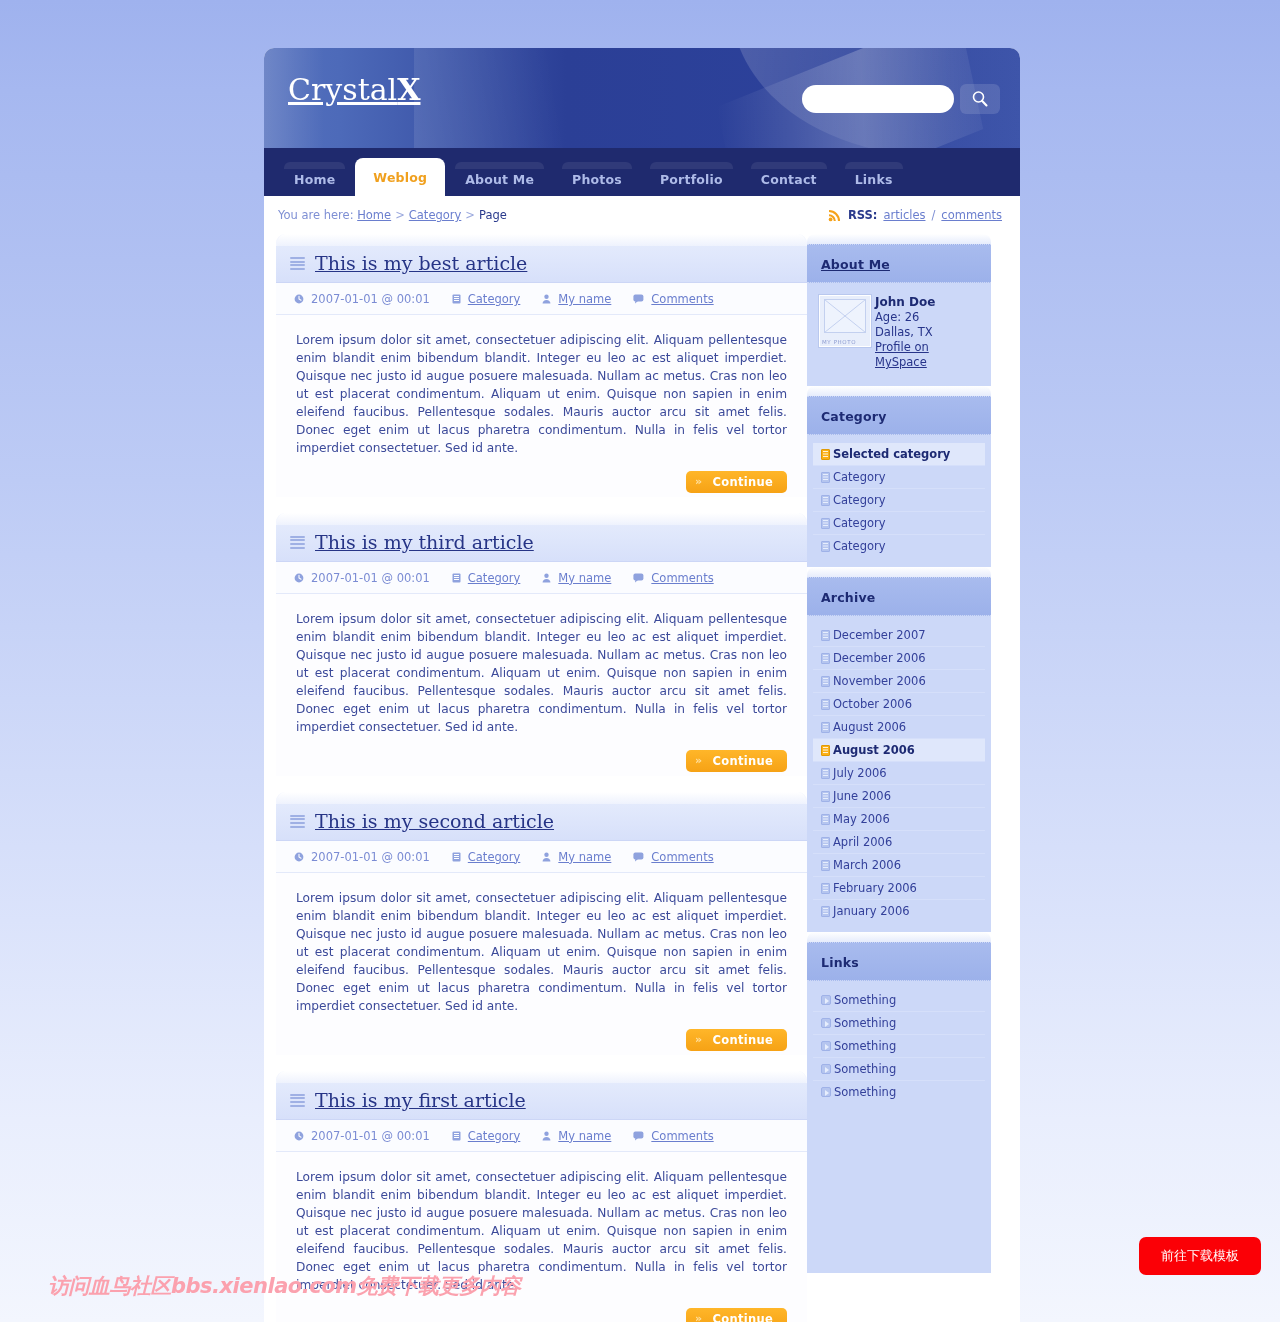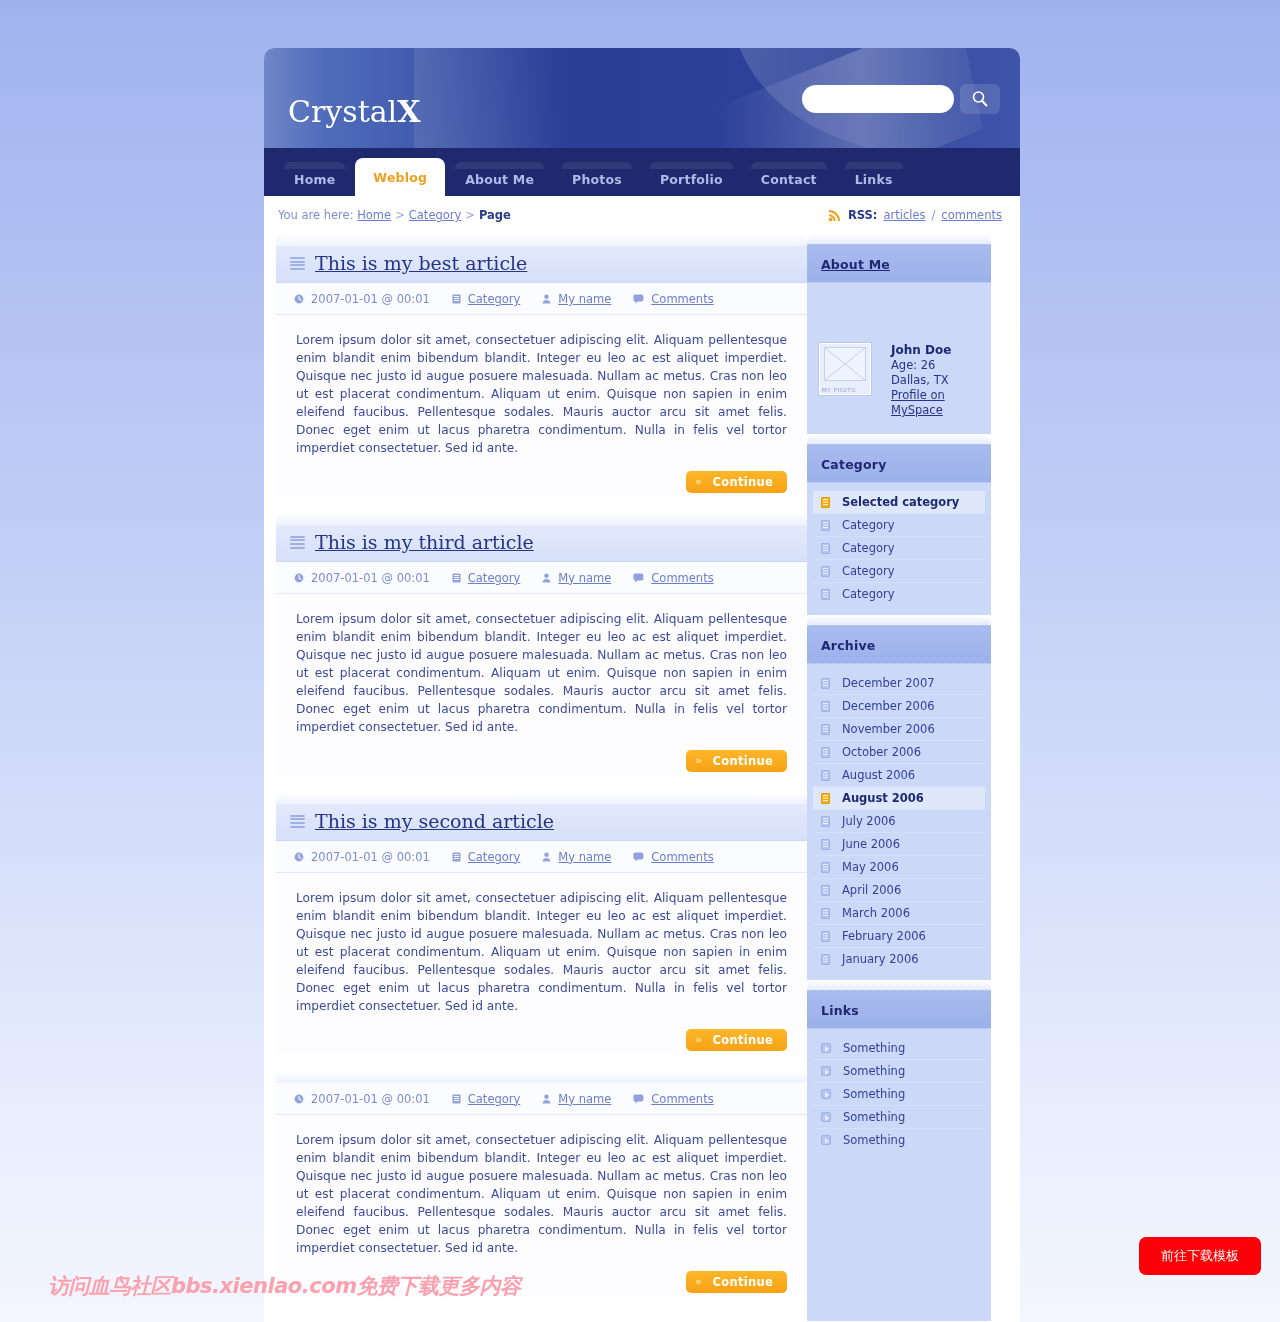--- a/index.html
+++ b/index.html
@@ -66,24 +66,25 @@
   }
   .header-swoosh4 {
     position: absolute;
     left: 0; top: 0; width: 60px; height: 100px;
     background: linear-gradient(to right, rgba(255,255,255,0.16), rgba(255,255,255,0));
   }
 
   .logo {
     position: absolute;
     left: 24px;
-    top: 46px;
+    top: 24px;
     font-family: "DejaVu Serif", serif;
     font-size: 30px;
     color: #ffffff;
+    text-decoration: underline;
     letter-spacing: 0px;
     font-weight: normal;
     cursor: pointer;
   }
   .logo .x { font-weight: bold; }
 
   .search-wrap {
     position: absolute;
     right: 20px;
     top: 36px;
@@ -157,21 +158,21 @@
     height: 38px;
     background: #ffffff;
     display: flex;
     align-items: center;
     justify-content: space-between;
     padding: 0 18px 0 14px;
     font-size: 11.5px;
     color: #7e8fd4;
   }
   .crumbbar a { color: #6a7ece; text-decoration: underline; cursor: pointer; }
-  .crumb-current { color: #2a3a8c; font-weight: bold; }
+  .crumb-current { color: #2a3a8c; font-weight: normal; }
   .crumb-sep { color: #9aa8dd; margin: 0 4px; }
   .rss { display: flex; align-items: center; gap: 6px; }
   .rss-label { color: #2a3a8c; font-weight: bold; }
 
   
   .body-grid {
     display: flex;
     gap: 0;
     padding: 0 0 0 0;
     background: #ffffff;
@@ -282,21 +283,21 @@
     text-decoration: underline;
     cursor: pointer;
     letter-spacing: 0.2px;
   }
   .panel-head-title.plain { text-decoration: none; cursor: default; }
   .panel-body {
     background: #ccd8f8;
     padding: 8px 6px 10px 6px;
   }
 
-  .about-row { display: flex; gap: 20px; padding: 4px 6px 6px 6px; margin-top: 48px; }
+  .about-row { display: flex; gap: 4px; padding: 4px 6px 6px 6px; }
   .photo-box {
     width: 52px; height: 52px;
     background: #e8eefb;
     border: 1px solid #ffffff;
     outline: 1px solid #b9c8ee;
     position: relative;
     flex: 0 0 auto;
   }
   .photo-box svg { position: absolute; left: 4px; top: 3px; }
   .photo-lbl {
@@ -304,21 +305,21 @@
     font-size: 5.5px; color: #8d9cd0; letter-spacing: 0.6px;
   }
   .about-info { font-size: 11.5px; color: #27348a; line-height: 15px; }
   .about-name { font-weight: bold; font-size: 12px; color: #1d2a73; }
   .about-info a { color: #27348a; text-decoration: underline; cursor: pointer; }
 
   .side-list { list-style: none; }
   .side-item {
     display: flex;
     align-items: center;
-    gap: 12px;
+    gap: 3px;
     padding: 4px 8px;
     font-size: 11.5px;
     color: #33409a;
     cursor: pointer;
     border-bottom: 1px solid #d5dffa;
     background: transparent;
   }
   .side-item:last-child { border-bottom: none; }
   .side-item.selected {
     background: #dfe7fb;
@@ -599,20 +600,29 @@
         <div class="art-foot">
           <button class="btn-continue">
               <span class="chev">»</span>
               <span>Continue</span>
             </button>
         </div>
       </div>
 
       <div class="article">
         <div class="article-cap"></div>
+        <div class="article-head">
+          <span class="art-icon">
+              <i></i>
+              <i></i>
+              <i></i>
+              <i></i>
+            </span>
+          <span class="art-title">This is my first article</span>
+        </div>
         <div class="art-meta">
           <svg width="10" height="10" viewBox="0 0 10 10">
               <circle cx="5" cy="5" r="4.4" fill="#8fa2de"></circle>
               <path d="M5 2.3V5l2 1.2" stroke="#ffffff" stroke-width="1.1" fill="none" stroke-linecap="round"></path>
             </svg>
           <span>2007-01-01 @ 00:01</span>
           <span class="meta-gap"></span>
           <svg width="9" height="10" viewBox="0 0 9 10">
               <rect x="0.5" y="0.5" width="8" height="9" rx="1" fill="#8fa2de"></rect>
               <rect x="2" y="2" width="5" height="1" fill="#fff"></rect>

